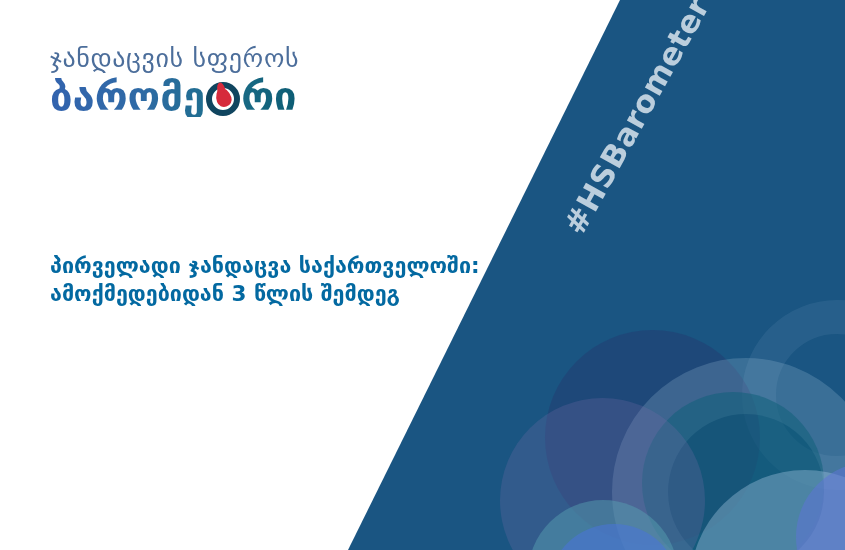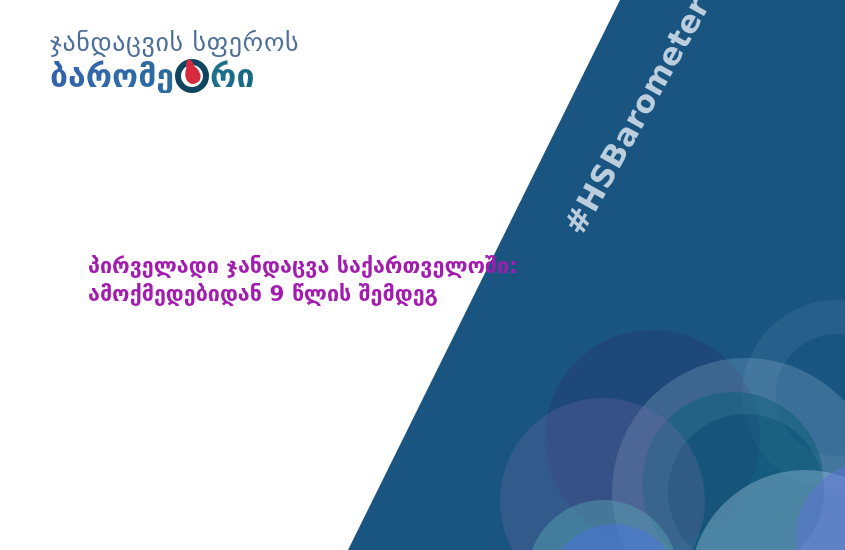--- a/index.html
+++ b/index.html
@@ -134,36 +134,36 @@
     font-size: 31px;
     letter-spacing: 0.5px;
     color: rgba(205, 219, 231, 0.90);
     white-space: nowrap;
   }
 
   
   .logo {
     position: absolute;
     left: 50px;
-    top: 28px;
+    top: 44px;
     user-select: none;
   }
   .logo-line1 {
     font-family: "DejaVu Sans", "Liberation Sans", sans-serif;
     font-size: 26px;
     font-weight: normal;
     letter-spacing: 0.6px;
     color: #4c6e9b;
     line-height: 1.1;
     white-space: nowrap;
   }
   .logo-line2 {
     position: relative;
     font-family: "DejaVu Sans", "Liberation Sans", sans-serif;
-    font-size: 32px;
+    font-size: 40px;
     font-weight: bold;
     letter-spacing: 0px;
     line-height: 1.05;
     margin-top: 2px;
     white-space: nowrap;
     background-image: linear-gradient(90deg, #3263ae 0%, #2f6aa6 35%, #1d6f8c 68%, #0d5c73 100%);
     -webkit-background-clip: text;
     background-clip: text;
     color: transparent;
     -webkit-text-fill-color: transparent;
@@ -216,24 +216,23 @@
   .title-block {
     position: absolute;
     left: 50px;
     top: 252px;
     max-width: 470px;
   }
   .title-line {
     font-family: "DejaVu Sans", "Liberation Sans", sans-serif;
     font-size: 21.5px;
     font-weight: bold;
-    color: #a21caf;
+    color: #0369a1;
     line-height: 1.30;
     white-space: nowrap;
-    margin-left: 38px;
   }
 </style>
 </head>
 <body>
 
 <div class="slide">
 
   <div class="blue-panel">
     <div class="deco-ring ring-faint"></div>
     <div class="deco blob-navy"></div>
@@ -250,16 +249,16 @@
 
   <div class="logo">
     <div class="logo-line1">ჯანდაცვის სფეროს</div>
     <div class="logo-line2">
       <span class="logo-line2-part">ბარომე</span><span class="drop-mark"><span class="ring"></span><span class="drop"></span></span><span class="logo-line2-part">რი</span>
     </div>
   </div>
 
   <div class="title-block">
     <div class="title-line">პირველადი ჯანდაცვა საქართველოში:</div>
-    <div class="title-line">ამოქმედებიდან 9 წლის შემდეგ</div>
+    <div class="title-line">ამოქმედებიდან 3 წლის შემდეგ</div>
   </div>
 
 </div>
 
 </body></html>

